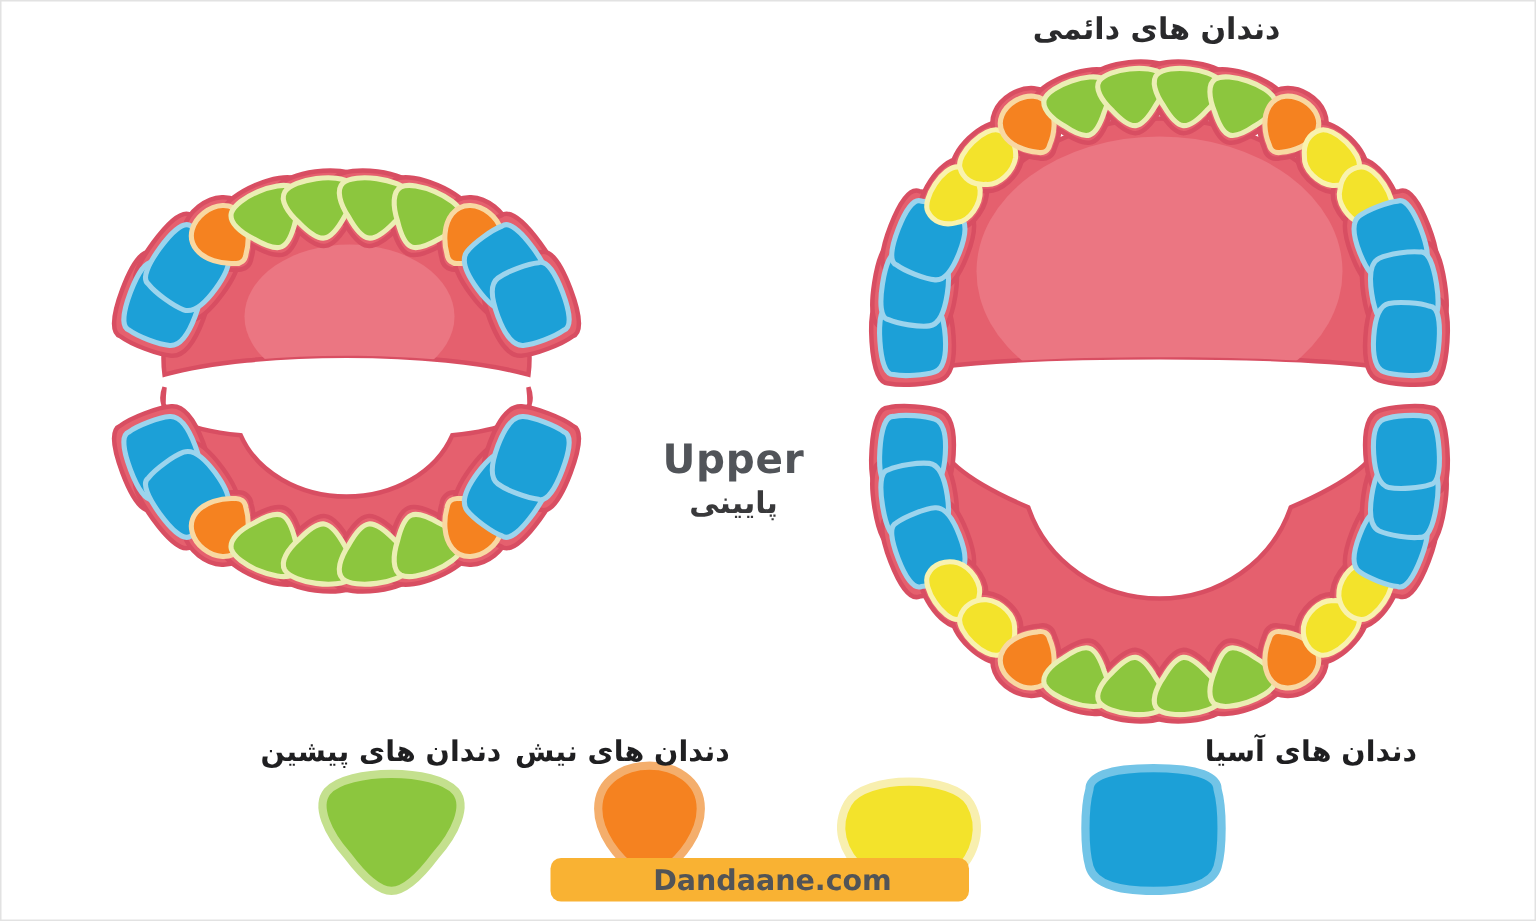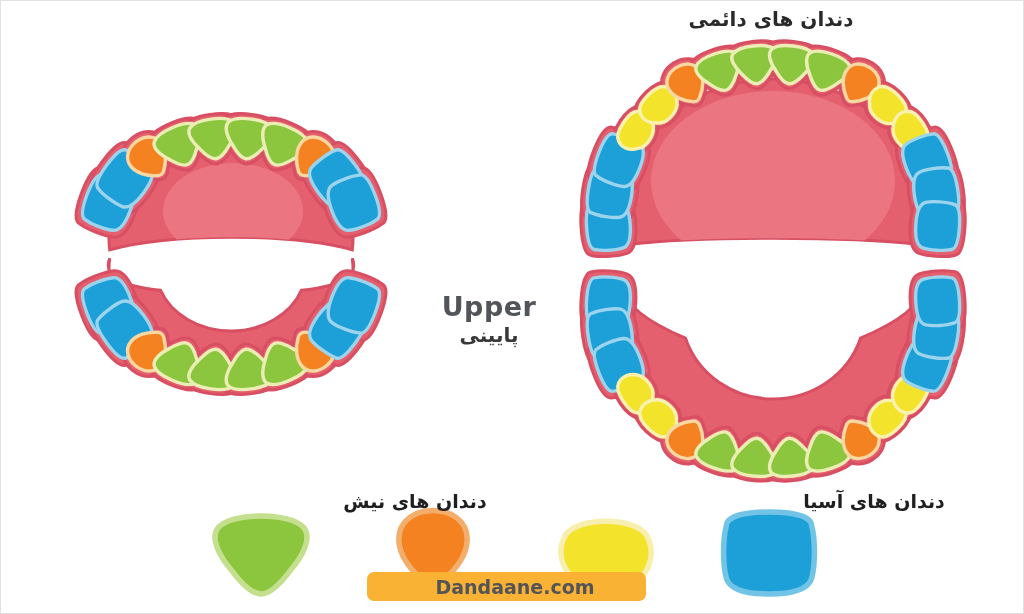--- a/index.html
+++ b/index.html
@@ -170,18 +170,19 @@
       <path d="M-24,-15 C-24,-21 -13,-23 0,-23 C13,-23 24,-21 24,-15 C26,-8 26,7 24,14 C22,21 12,23 0,23 C-12,23 -22,21 -24,14 C-26,7 -26,-8 -24,-15 Z" transform="translate(768 552) scale(1.78)" fill="#1CA0D7" stroke="#72C4E7" stroke-width="3.09"></path>
     </svg>
 
   <div class="title title-perm fa">دندان های دائمی</div>
 
   <div class="mid-label mid-lower">
     <div class="en">Upper</div>
     <div class="fa2">پایینی</div>
   </div>
 
+  <div class="legend-label ll-1">دندان های پیشین</div>
   <div class="legend-label ll-2">دندان های نیش</div>
   <div class="legend-label ll-4">دندان های آسیا</div>
 
   <div class="banner" id="banner" style="background: rgb(249, 178, 51); color: rgb(82, 84, 87);">Dandaane.com</div>
 
 </div>
 
 </body></html>

